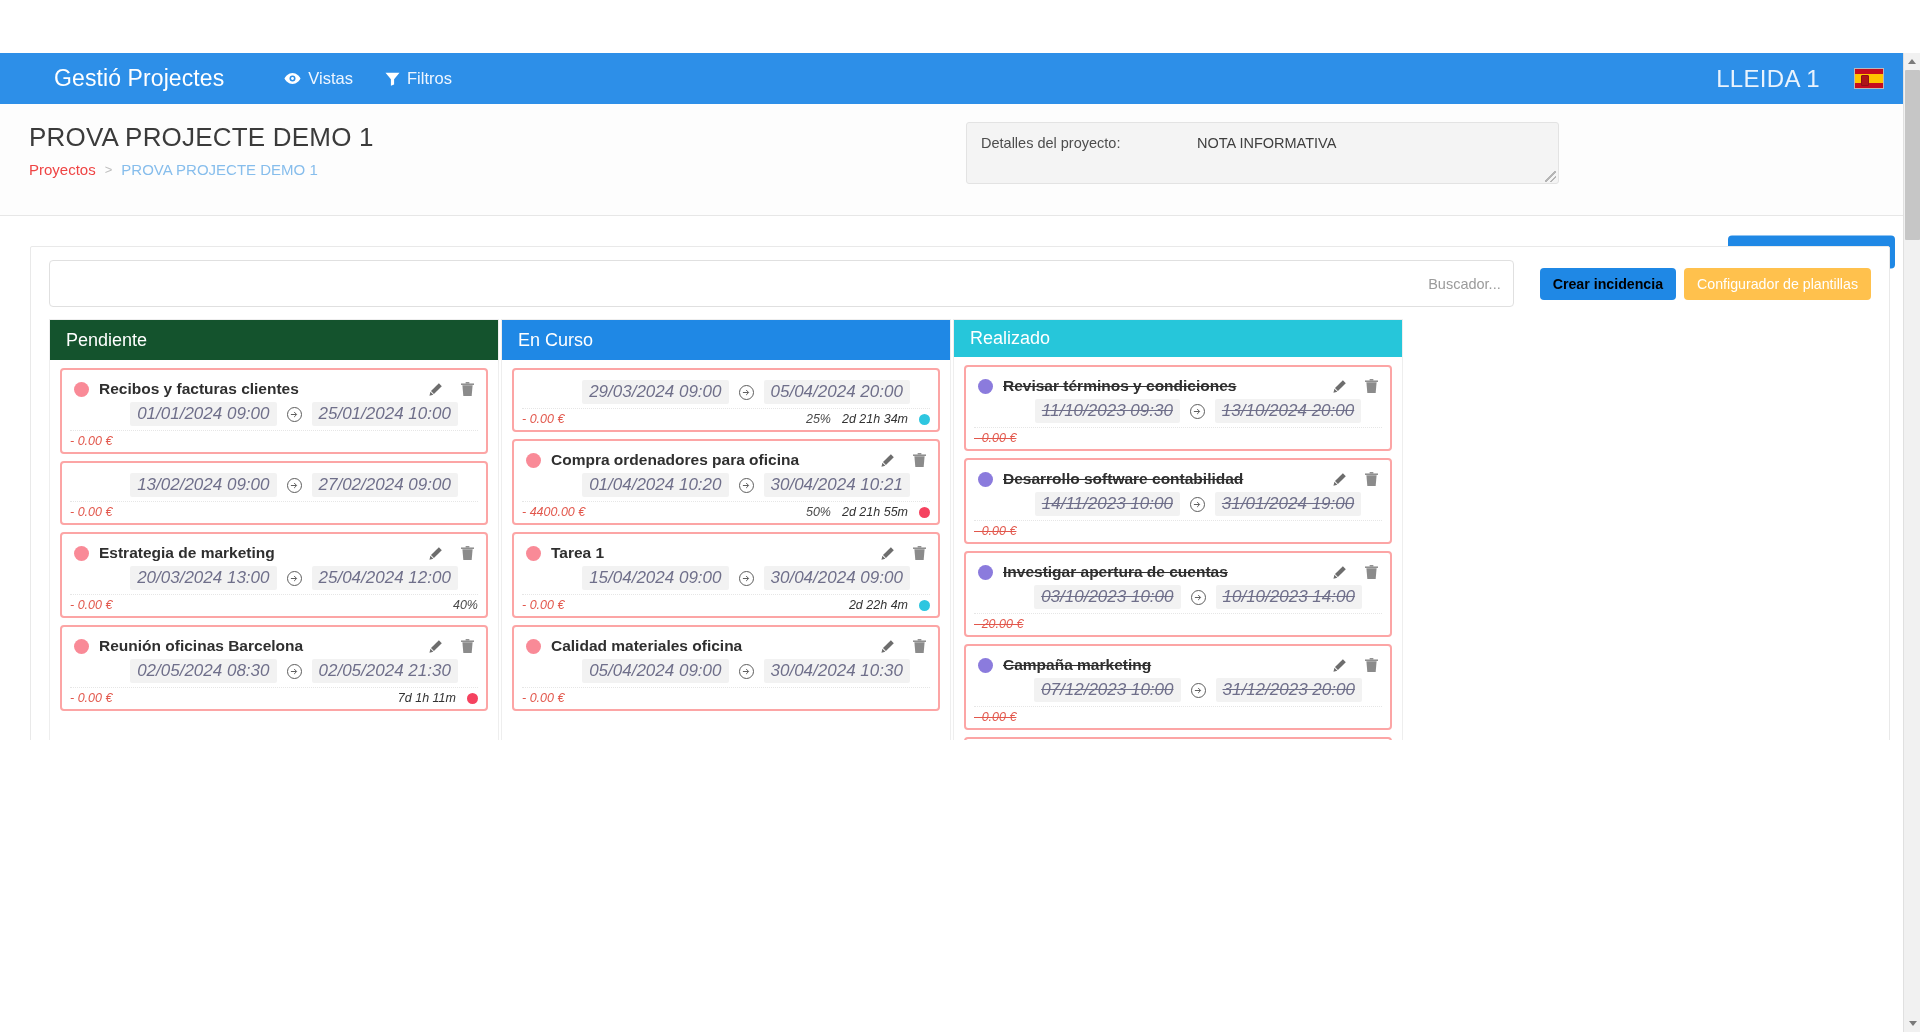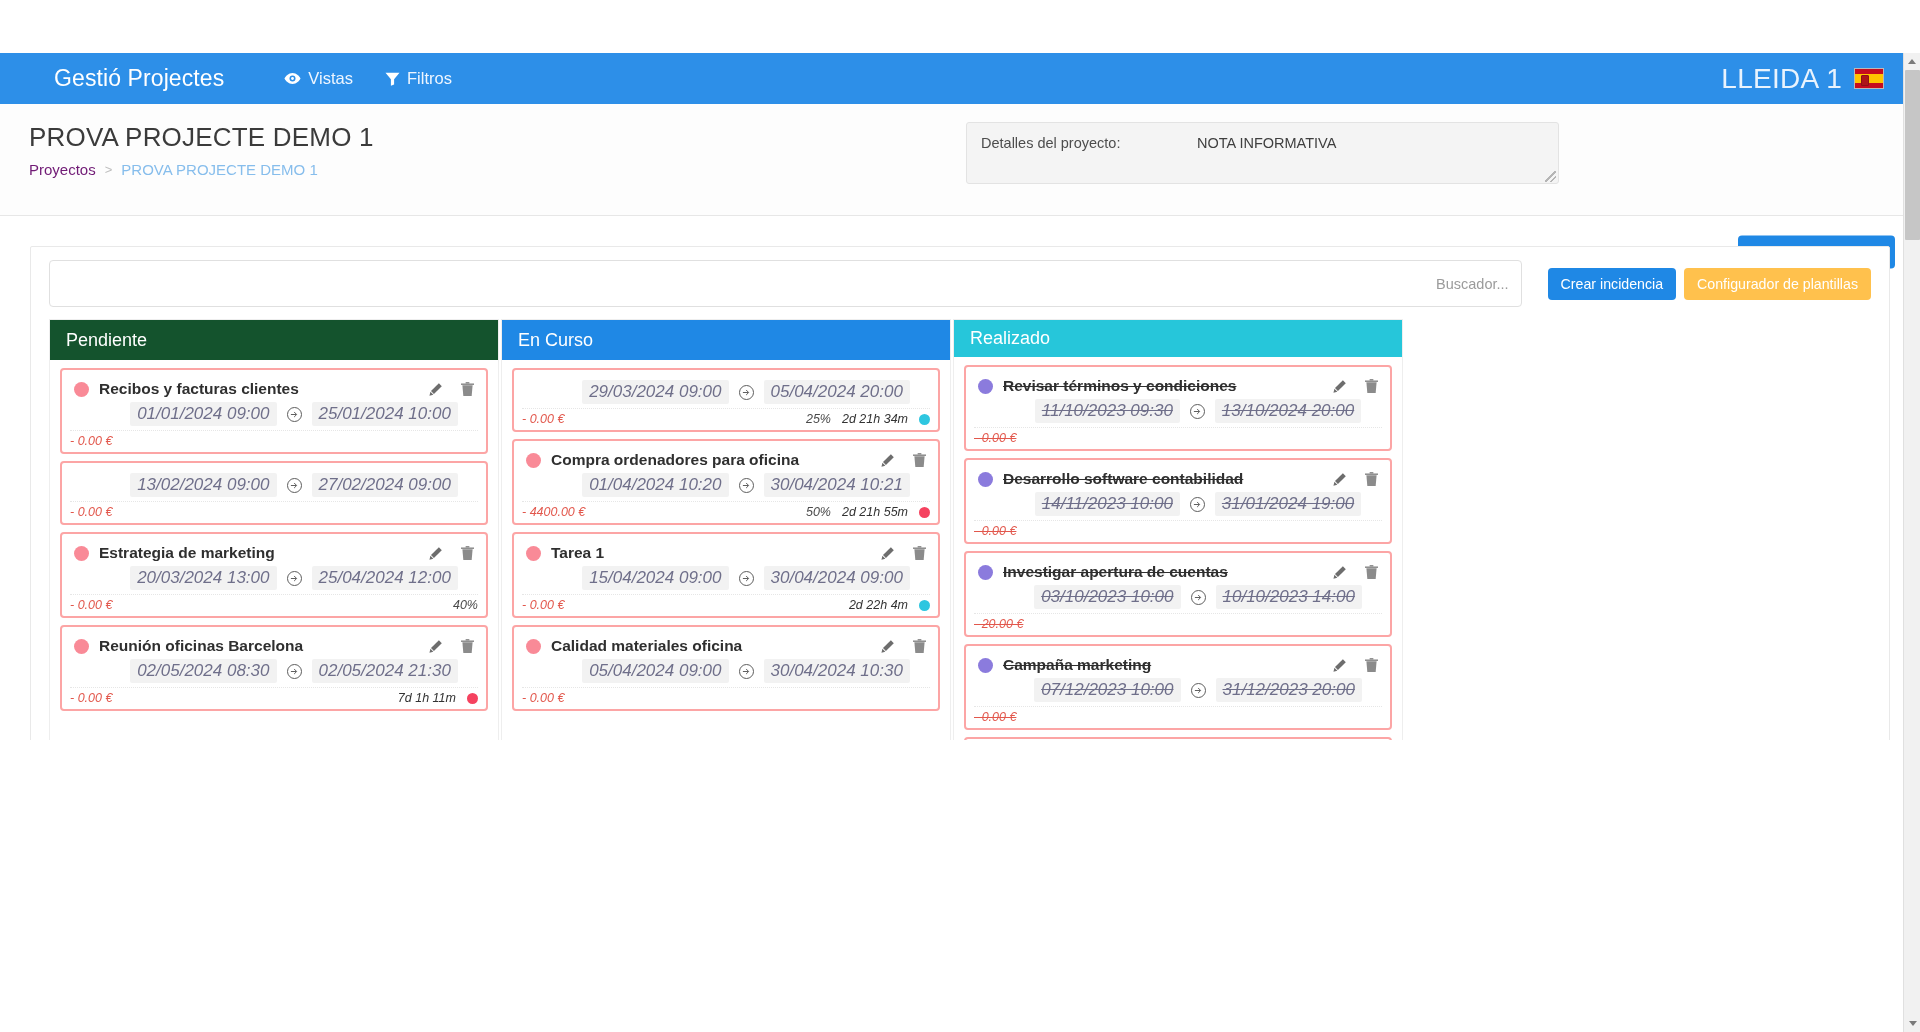--- a/index.html
+++ b/index.html
@@ -36,21 +36,21 @@
     display: inline-flex;
     align-items: center;
     gap: 7px;
     color: #eef6ff;
     font-size: 16.5px;
     margin-right: 32px;
     white-space: nowrap;
   }
   .nav-link .ic { display: inline-flex; align-items: center; }
   .nav-spacer { flex: 1 1 auto; }
-  .user-name { font-size: 28px; color: #e9f3fd; letter-spacing: .3px; margin-right: 12px; white-space: nowrap; }
+  .user-name { font-size: 24px; color: #e9f3fd; letter-spacing: .3px; margin-right: 34px; white-space: nowrap; }
   .flag {
     width: 30px; height: 21px; border: 1px solid #b9b9b9; position: relative;
     background: linear-gradient(to bottom, #c60b1e 0 25%, #ffc400 25% 75%, #c60b1e 75% 100%);
     display: inline-block; vertical-align: middle;
   }
   .flag::after {
     content: ""; position: absolute; left: 6px; top: 6px; width: 6px; height: 9px;
     background: #ad1519; border: 1px solid #8d1014; border-radius: 1px;
   }
 
@@ -63,21 +63,21 @@
     padding: 18px 0 0 0;
   }
   .proj-title {
     position: absolute; left: 29px; top: 18px;
     font-size: 26px; font-weight: 400; color: #3b3b3b; letter-spacing: .2px;
   }
   .breadcrumb {
     position: absolute; left: 29px; top: 57px;
     font-size: 15px; display: flex; align-items: center; gap: 9px;
   }
-  .breadcrumb a { color: #701a75; text-decoration: none; }
+  .breadcrumb a { color: #ef4444; text-decoration: none; }
   .breadcrumb .sep { color: #bdbdbd; font-size: 13px; }
   .breadcrumb .cur { color: #86bdec; }
 
   .details-box {
     position: absolute; left: 966px; top: 18px; width: 593px; height: 62px;
     background: #f4f4f4; border: 1px solid #e3e3e3; border-radius: 3px;
     display: flex; padding: 12px 14px 0 14px; gap: 0;
   }
   .details-label { font-size: 14.5px; color: #4d4d4d; width: 216px; flex: 0 0 216px; }
   .details-value { font-size: 14.5px; color: #3f3f3f; text-align: right; }
@@ -86,21 +86,21 @@
     background:
       linear-gradient(135deg, transparent 0 45%, #b5b5b5 45% 55%, transparent 55% 100%),
       linear-gradient(135deg, transparent 0 70%, #b5b5b5 70% 80%, transparent 80% 100%);
   }
 
   .btn {
     display: inline-flex; align-items: center; justify-content: center;
     border: none; border-radius: 4px; cursor: pointer; white-space: nowrap;
     font-family: "Liberation Sans", sans-serif;
   }
-  .btn-primary { background: #1f88e5; color: #ffffff; }
+  .btn-primary { background: #1f88e5; color: #000000; font-weight: bold; }
   .btn-warning { background: #ffc14d; color: #ffffff; }
   .btn-detalles {
     position: absolute; right: 25px; top: 148px; transform: translateY(-50%);
     height: 33px; padding: 0 14px; font-size: 14.2px;
   }
 
   
   .board-outer {
     margin: 30px 30px 0 30px;
     background: #ffffff;

